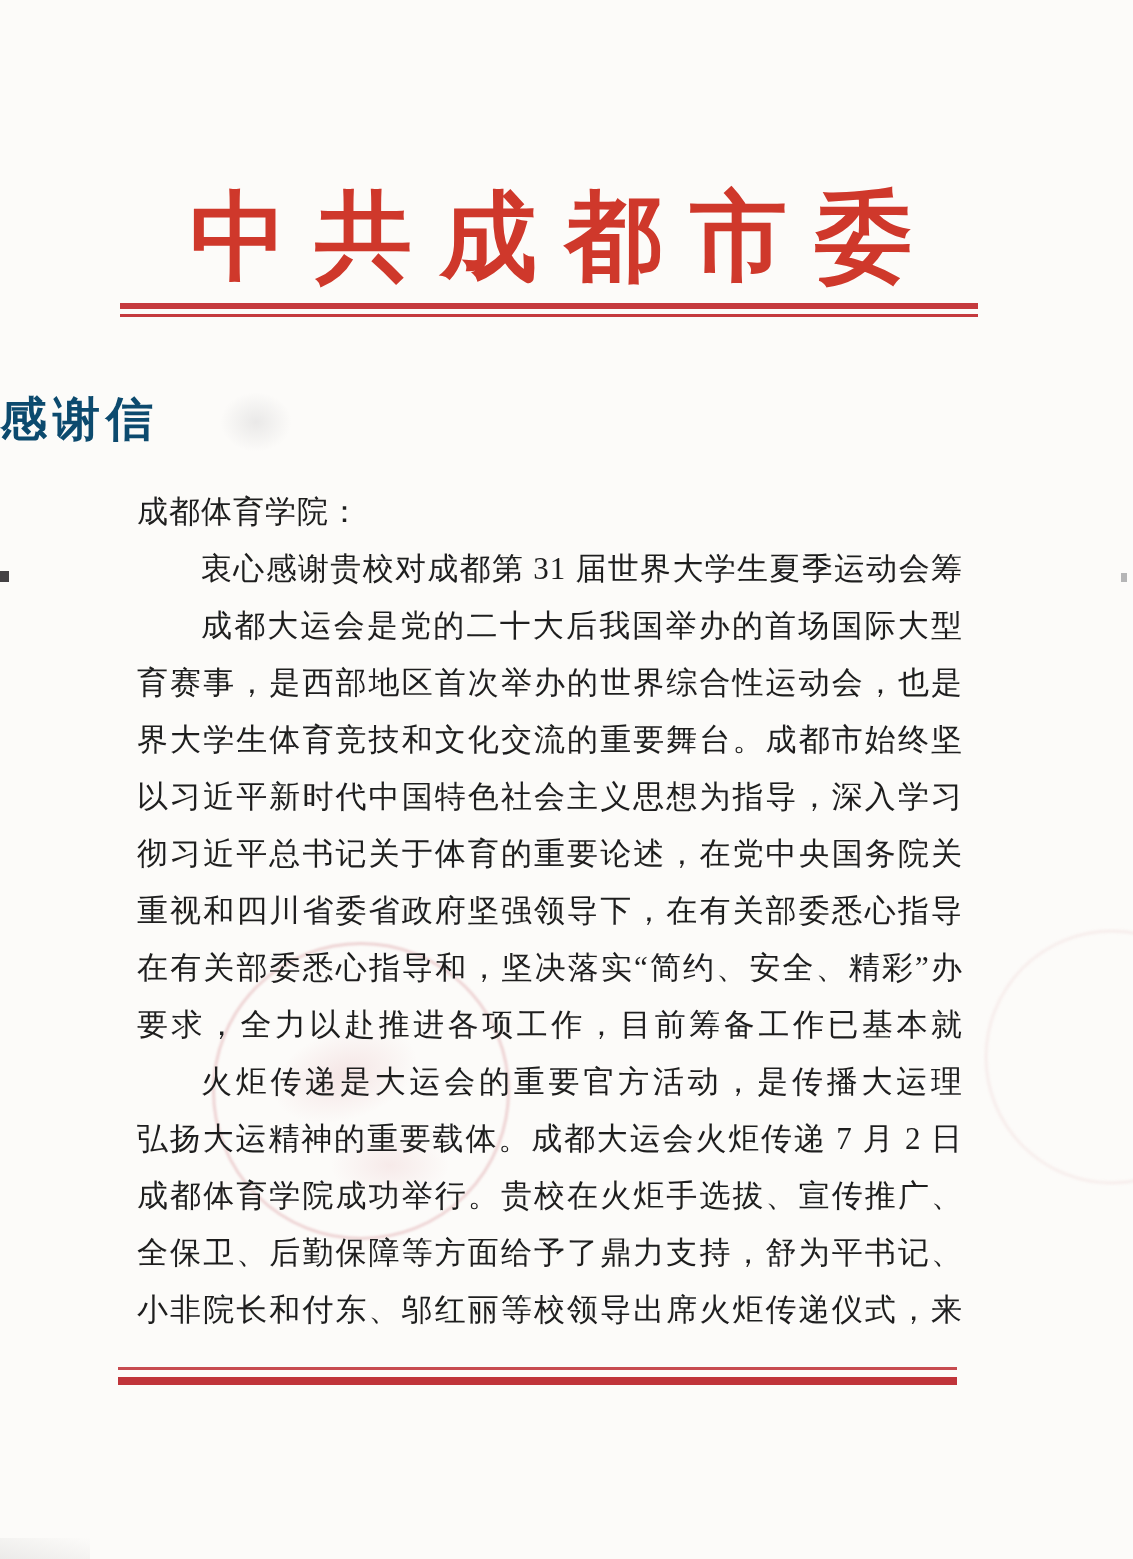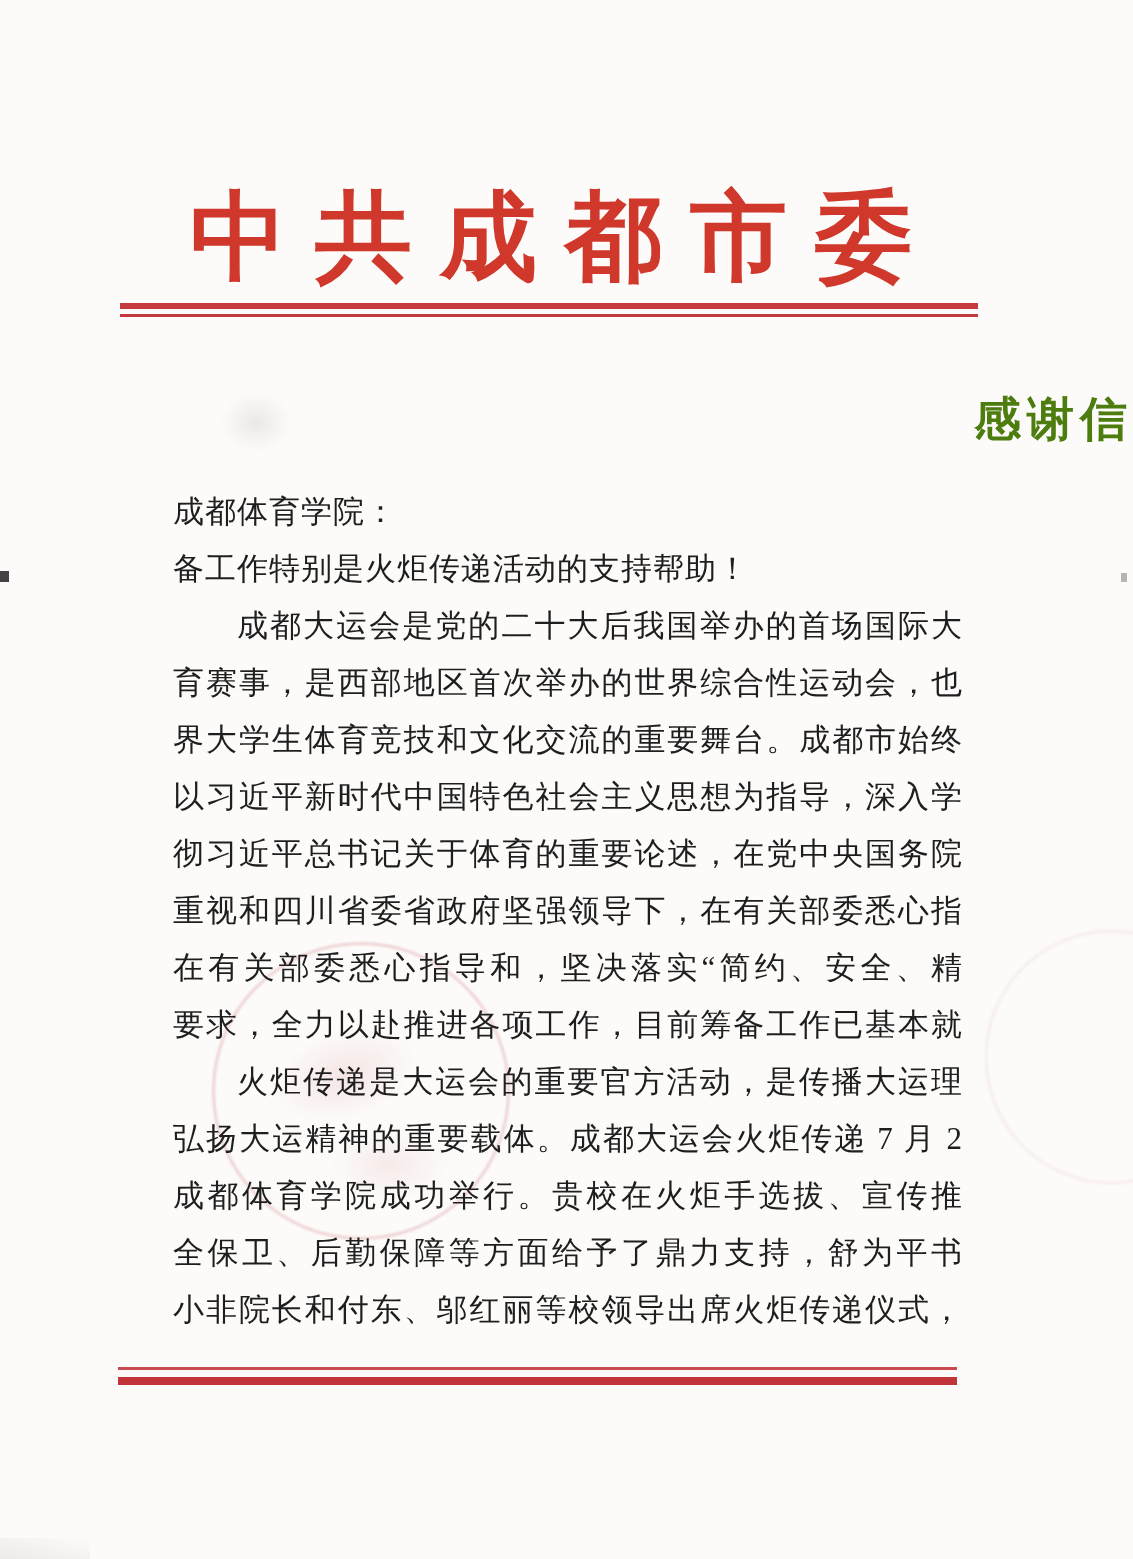--- a/index.html
+++ b/index.html
@@ -17,36 +17,35 @@
     font-weight:bold;font-size:97px;line-height:1;
     color:#cf382b;
     font-family:"Liberation Serif","DejaVu Serif",serif;
   }
   .rule{position:absolute;left:120px;width:858px;background:#c53a3e;}
   .rule-thick{top:303px;height:6px;}
   .rule-thin{top:314px;height:3px;}
   
   .doc-title{
     position:absolute;top:394px;left:0;width:1133px;
-    text-align:right;
-    font-size:47px;font-weight:bold;color:#4d7c0f;
+    text-align:left;
+    font-size:47px;font-weight:bold;color:#0c4a6e;
     letter-spacing:6px;line-height:1.1;
     font-family:"Liberation Serif","DejaVu Serif",serif;
   }
   
   .body-text{
     position:absolute;top:487px;left:137px;width:826px;
     font-size:31px;color:#1e1e1e;
     font-family:"Liberation Serif","DejaVu Serif",serif;
   }
   .bline{
     height:57px;line-height:50px;
     white-space:nowrap;
     letter-spacing:1px;
-    margin-left:36px;
   }
   .bline.fill{
     white-space:normal;
     text-align:justify;
     text-align-last:justify;
     overflow:hidden;
   }
   .bline.ind{text-indent:64px;}
   
   .frule{position:absolute;left:118px;width:839px;}
@@ -114,21 +113,21 @@
       <span>委</span>
     </div>
 
   <div class="rule rule-thick"></div>
   <div class="rule rule-thin"></div>
 
   <div class="doc-title">感谢信</div>
 
   <div class="body-text">
       <div class="bline">成都体育学院：</div>
-      <div class="bline">备工作特别是火炬传递活动的支持帮助！</div>
+      <div class="bline ind fill">衷心感谢贵校对成都第 31 届世界大学生夏季运动会筹</div>
       <div class="bline ind fill">成都大运会是党的二十大后我国举办的首场国际大型体</div>
       <div class="bline fill">育赛事，是西部地区首次举办的世界综合性运动会，也是世</div>
       <div class="bline fill">界大学生体育竞技和文化交流的重要舞台。成都市始终坚持</div>
       <div class="bline fill">以习近平新时代中国特色社会主义思想为指导，深入学习贯</div>
       <div class="bline fill">彻习近平总书记关于体育的重要论述，在党中央国务院关怀</div>
       <div class="bline fill">重视和四川省委省政府坚强领导下，在有关部委悉心指导和</div>
       <div class="bline fill">在有关部委悉心指导和，坚决落实“简约、安全、精彩”办赛</div>
       <div class="bline fill">要求，全力以赴推进各项工作，目前筹备工作已基本就绪。</div>
       <div class="bline ind fill">火炬传递是大运会的重要官方活动，是传播大运理念、</div>
       <div class="bline fill">弘扬大运精神的重要载体。成都大运会火炬传递 7 月 2 日在</div>

